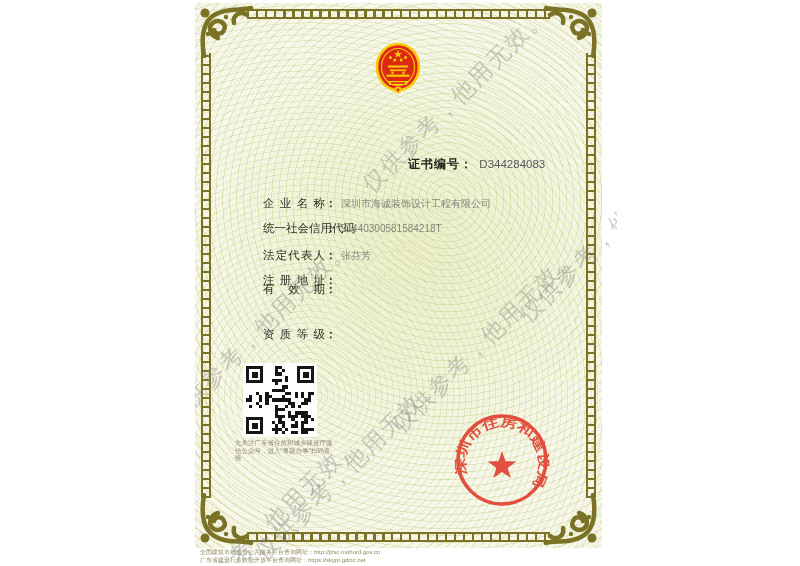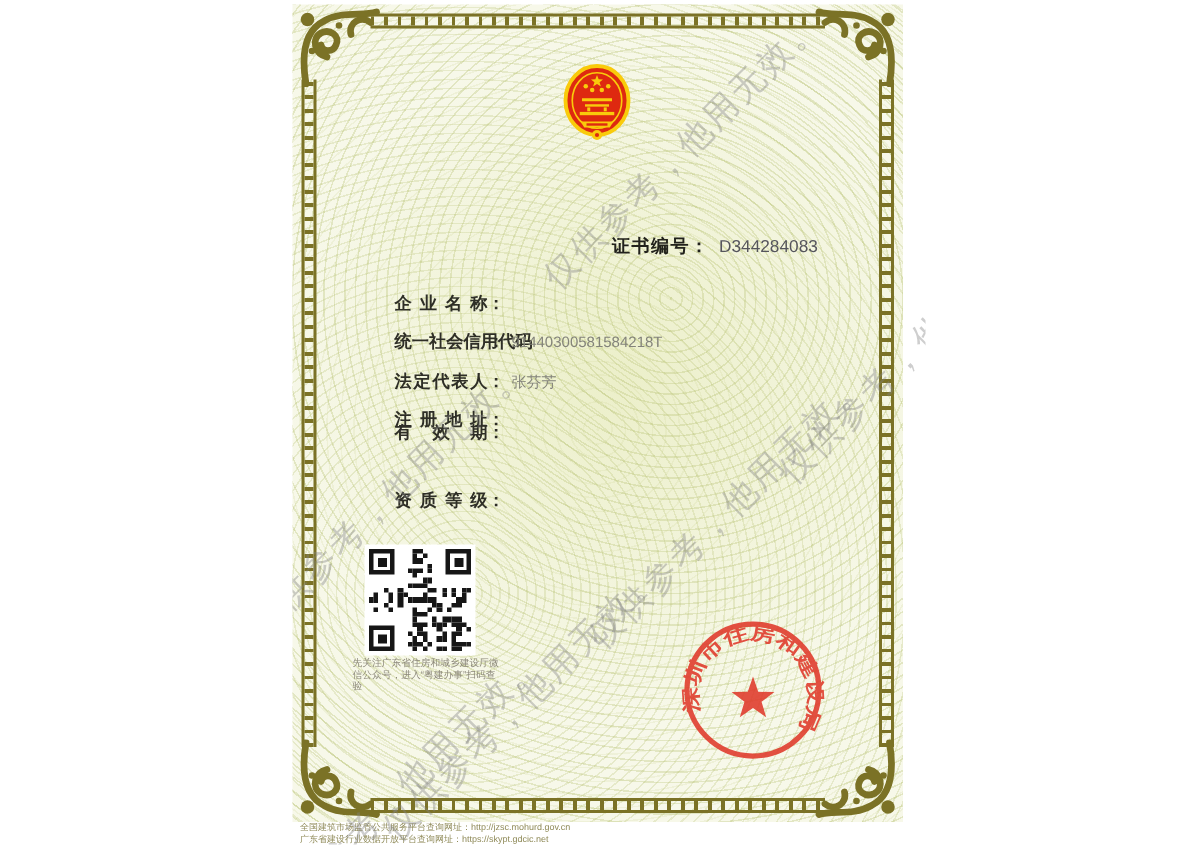--- a/index.html
+++ b/index.html
@@ -39,21 +39,21 @@
   .title { position:absolute; top:104px; left:0; right:0; text-align:center;
     font-size:23px; font-weight:bold; letter-spacing:4px; color:#17170f; text-indent:4px; }
 
   .certno { position:absolute; left:213px; top:153px; font-size:12px; white-space:nowrap; }
   .certno .lbl { font-weight:bold; color:#22221c; letter-spacing:1px; }
   .certno .val { color:#55555c; font-size:11.5px; margin-left:3px; }
 
   
   .fields { position:absolute; left:68px; top:194px; right:18px; }
   .row { position:absolute; left:0; display:flex; align-items:flex-start; white-space:nowrap; }
-  .flabel { display:inline-block; width:62px; font-size:11.5px; font-weight:bold;
+  .flabel { display:inline-block; width:62px; font-size:11.5px; font-weight:normal;
     color:#2e2e26; text-align:justify; text-align-last:justify; line-height:13px; }
   .colon { font-size:11.5px; font-weight:bold; color:#2e2e26; width:12px; line-height:13px; }
   .fvalue { font-size:10px; color:#83837a; line-height:13px; margin-left:4px; }
   .fnote  { font-size:8px; color:#8a8a80; margin-left:4px; }
   .qlines .fvalue div { line-height:11.5px; }
 
   
   .qr { position:absolute; left:48px; top:360px; width:74px; height:74px; background:#fff;
     padding:3px; }
   .qr-mods { position:absolute; inset:3px; display:grid;
@@ -147,20 +147,21 @@
 
   <div class="certno">
     <span class="lbl">证书编号</span><span class="lbl">：</span>
     <span class="val">D344284083</span>
   </div>
 
   <div class="fields">
     <div class="row" style="top:0">
       <span class="flabel">企业名称</span>
       <span class="colon">：</span>
+      <span class="fvalue">深圳市海诚装饰设计工程有限公司</span>
     </div>
     <div class="row" style="top:25px">
       <span class="flabel">统一社会信用代码</span>
       <span class="colon">：</span>
       <span class="fvalue">91440300581584218T</span>
     </div>
     <div class="row" style="top:52px">
       <span class="flabel">法定代表人</span>
       <span class="colon">：</span>
       <span class="fvalue">张芬芳</span>

